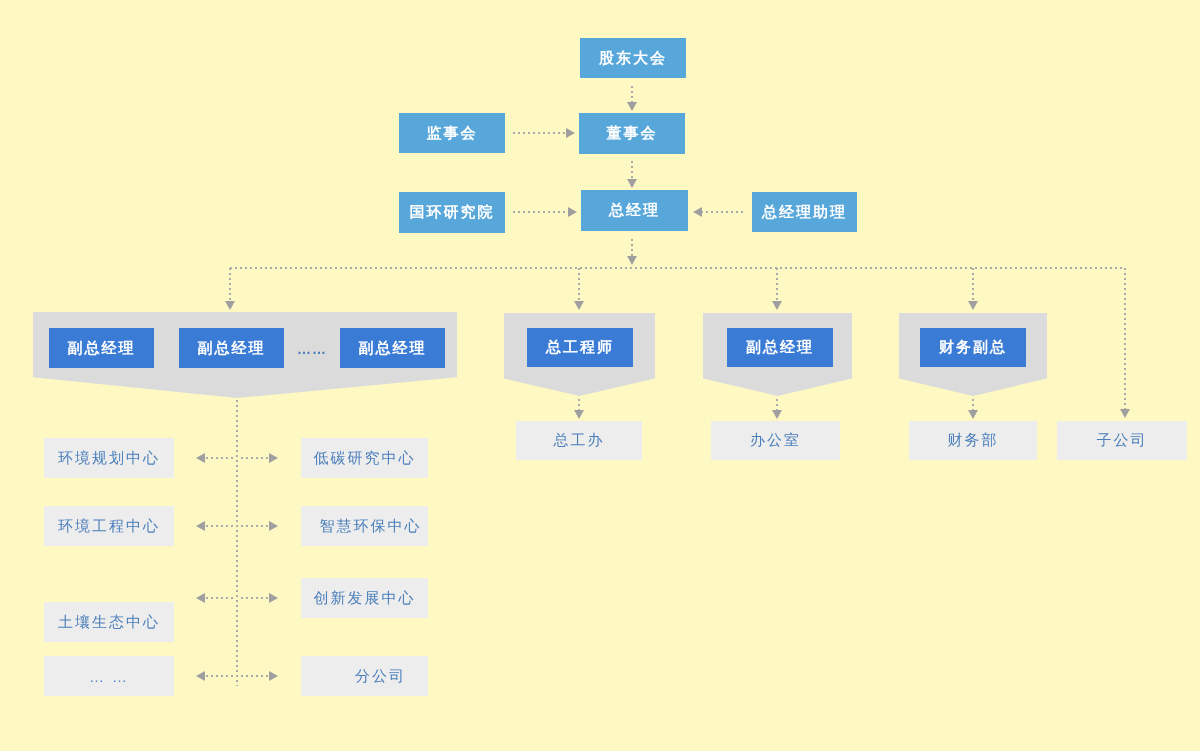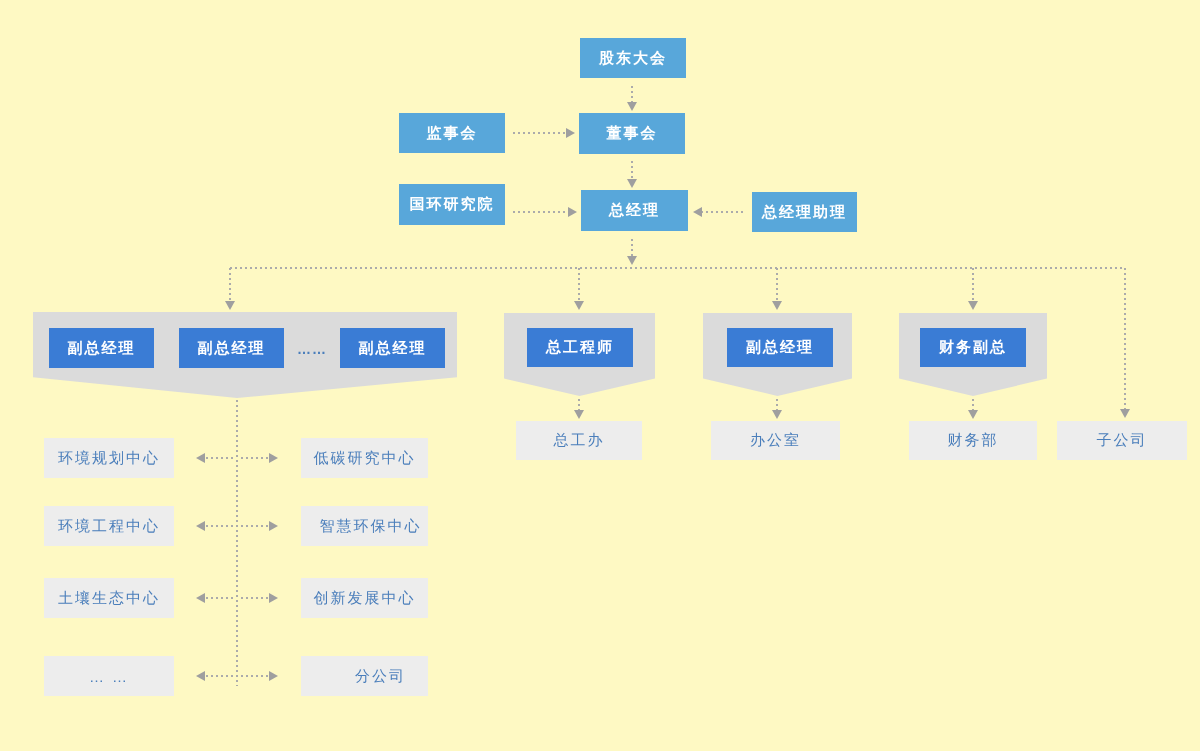--- a/index.html
+++ b/index.html
@@ -84,40 +84,40 @@
   </svg>
 
   <div class="band band-wide"></div>
   <div class="band pentagon" style="left:504px; width:151px;"></div>
   <div class="band pentagon" style="left:703px; width:149px;"></div>
   <div class="band pentagon" style="left:899px; width:148px;"></div>
 
   <div class="box blue-light" style="left:580px; top:38px;  width:106px; height:40px;">股东大会</div>
   <div class="box blue-light" style="left:399px; top:113px; width:106px; height:40px;">监事会</div>
   <div class="box blue-light" style="left:579px; top:113px; width:106px; height:41px;">董事会</div>
-  <div class="box blue-light" style="left:399px; top:184px; width:106px; height:41px;">国环研究院</div>
+  <div class="box blue-light" style="left:399px; top:192px; width:106px; height:41px;">国环研究院</div>
   <div class="box blue-light" style="left:581px; top:190px; width:107px; height:41px;">总经理</div>
   <div class="box blue-light" style="left:752px; top:192px; width:105px; height:40px;">总经理助理</div>
 
   <div class="box blue-strong" style="left:49px;  top:328px; width:105px; height:40px;">副总经理</div>
   <div class="box blue-strong" style="left:179px; top:328px; width:105px; height:40px;">副总经理</div>
   <div class="ellipsis-label" style="left:287px; top:341px; width:50px;">……</div>
   <div class="box blue-strong" style="left:340px; top:328px; width:105px; height:40px;">副总经理</div>
   <div class="box blue-strong" style="left:527px; top:328px; width:106px; height:39px;">总工程师</div>
   <div class="box blue-strong" style="left:727px; top:328px; width:106px; height:39px;">副总经理</div>
   <div class="box blue-strong" style="left:920px; top:328px; width:106px; height:39px;">财务副总</div>
 
   <div class="box gray-box" style="left:516px;  top:421px; width:126px; height:39px;">总工办</div>
   <div class="box gray-box" style="left:711px;  top:421px; width:129px; height:39px;">办公室</div>
   <div class="box gray-box" style="left:909px;  top:421px; width:128px; height:39px;">财务部</div>
   <div class="box gray-box" style="left:1057px; top:421px; width:130px; height:39px;">子公司</div>
 
   <div class="box gray-box" style="left:44px; top:438px; width:130px; height:40px;">环境规划中心</div>
   <div class="box gray-box" style="left:44px; top:506px; width:130px; height:40px;">环境工程中心</div>
-  <div class="box gray-box" style="left:44px; top:578px; width:130px; height:40px;">土壤生态中心</div>
+  <div class="box gray-box" style="left:44px; top:602px; width:130px; height:40px;">土壤生态中心</div>
   <div class="box gray-box" style="left:44px; top:656px; width:130px; height:40px;">… …</div>
 
   <div class="box gray-box" style="left:301px; top:438px; width:127px; height:40px;">低碳研究中心</div>
   <div class="box gray-box" style="left:301px; top:506px; width:127px; height:40px;padding-left:12px;">智慧环保中心</div>
   <div class="box gray-box" style="left:301px; top:578px; width:127px; height:40px;">创新发展中心</div>
   <div class="box gray-box" style="left:301px; top:656px; width:127px; height:40px;padding-left:32px;">分公司</div>
 
 </div>
 
 </body></html>

